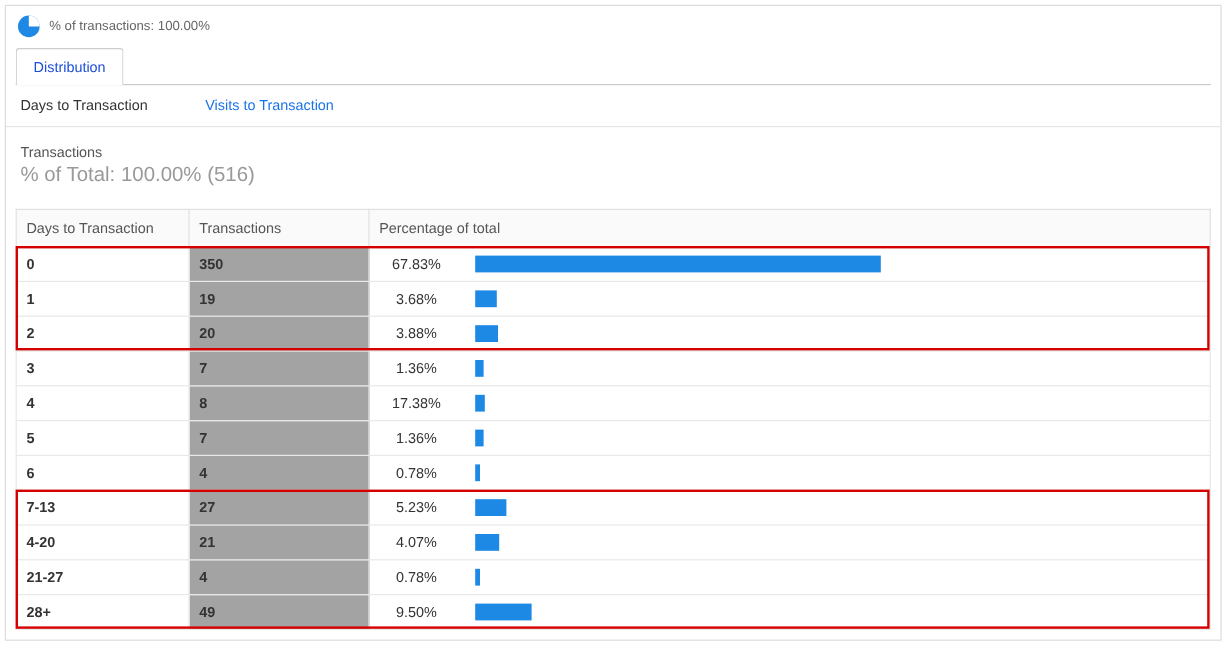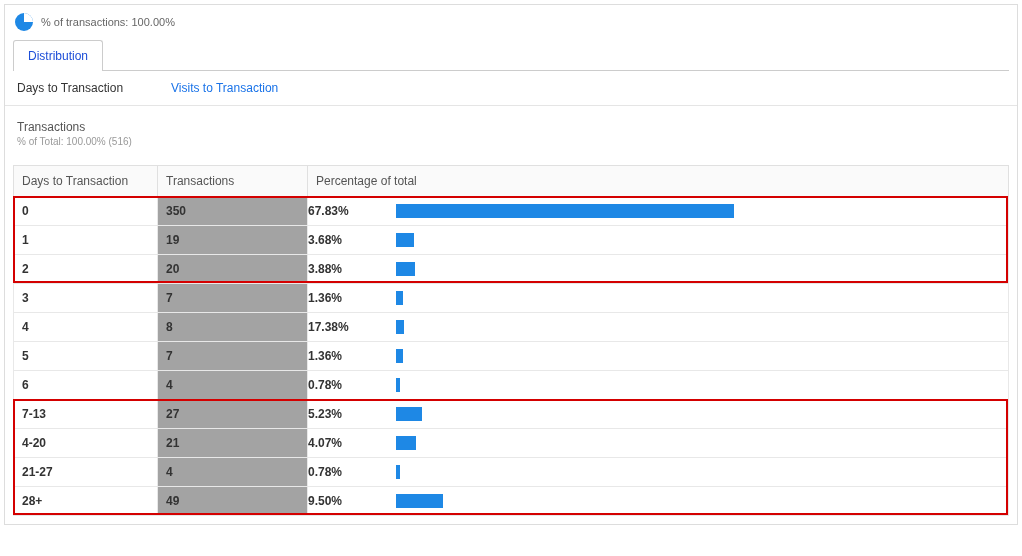--- a/index.html
+++ b/index.html
@@ -12,30 +12,30 @@
 .tabs-row { padding: 0 8px; }
 .tabs { display: flex; border-bottom: 1px solid #ccc; }
 .tab { padding: 8px 14px; border: 1px solid #ccc; border-bottom: none; background: #f7f7f7; font-weight: normal; color: #1d4ed8; cursor: pointer; position: relative; top: 1px; border-radius: 3px 3px 0 0; }
 .tab.active { background: #fff; }
 .subtabs { display: flex; gap: 16px; padding: 10px 12px; border-bottom: 1px solid #e5e5e5; }
 .subtab { color: #333; cursor: pointer; }
 .subtab.link { color: #1a73e8; margin-left: 32px; }
 .summary { padding: 14px 12px 18px; }
 .summary-label { color: #555; font-size: 12px; margin-bottom: 2px; }
 .summary-value { font-size: 26px; color: #333; font-weight: 300; }
-.summary-sub { color: #999; font-size: 10px; margin-top: 2px; }
+.summary-sub { color: #999; font-size: 17px; margin-top: 2px; }
 .table-wrap { padding: 0 8px 8px; }
 table { width: 100%; border-collapse: collapse; table-layout: fixed; }
 th { text-align: left; font-weight: normal; color: #555; padding: 8px; border: 1px solid #e0e0e0; background: #fafafa; font-size: 12px; }
 td { padding: 7px 8px; border: 1px solid #e8e8e8; font-size: 12px; }
 td.c1 { width: 144px; font-weight: bold; }
 td.c2 { width: 150px; background: #a3a3a3; font-weight: bold; }
 td.c3 { padding: 0; }
 .pct-cell { display: flex; align-items: center; height: 28px; }
-.pct-val { width: 88px; text-align: left; padding-right: 10px; font-weight: bold; font-size: 12px; }
+.pct-val { width: 88px; text-align: center; padding-right: 10px; font-weight: normal; font-size: 12px; }
 .bar-track { flex: 1; height: 14px; position: relative; }
 .bar-fill { height: 14px; background: #1e88e5; }
 .hl-overlay { position: absolute; border: 2px solid #d40000; pointer-events: none; }
 .table-container { position: relative; }
 col.col1 { width: 144px; }
 col.col2 { width: 150px; }
 </style>
 </head>
 <body>
 

